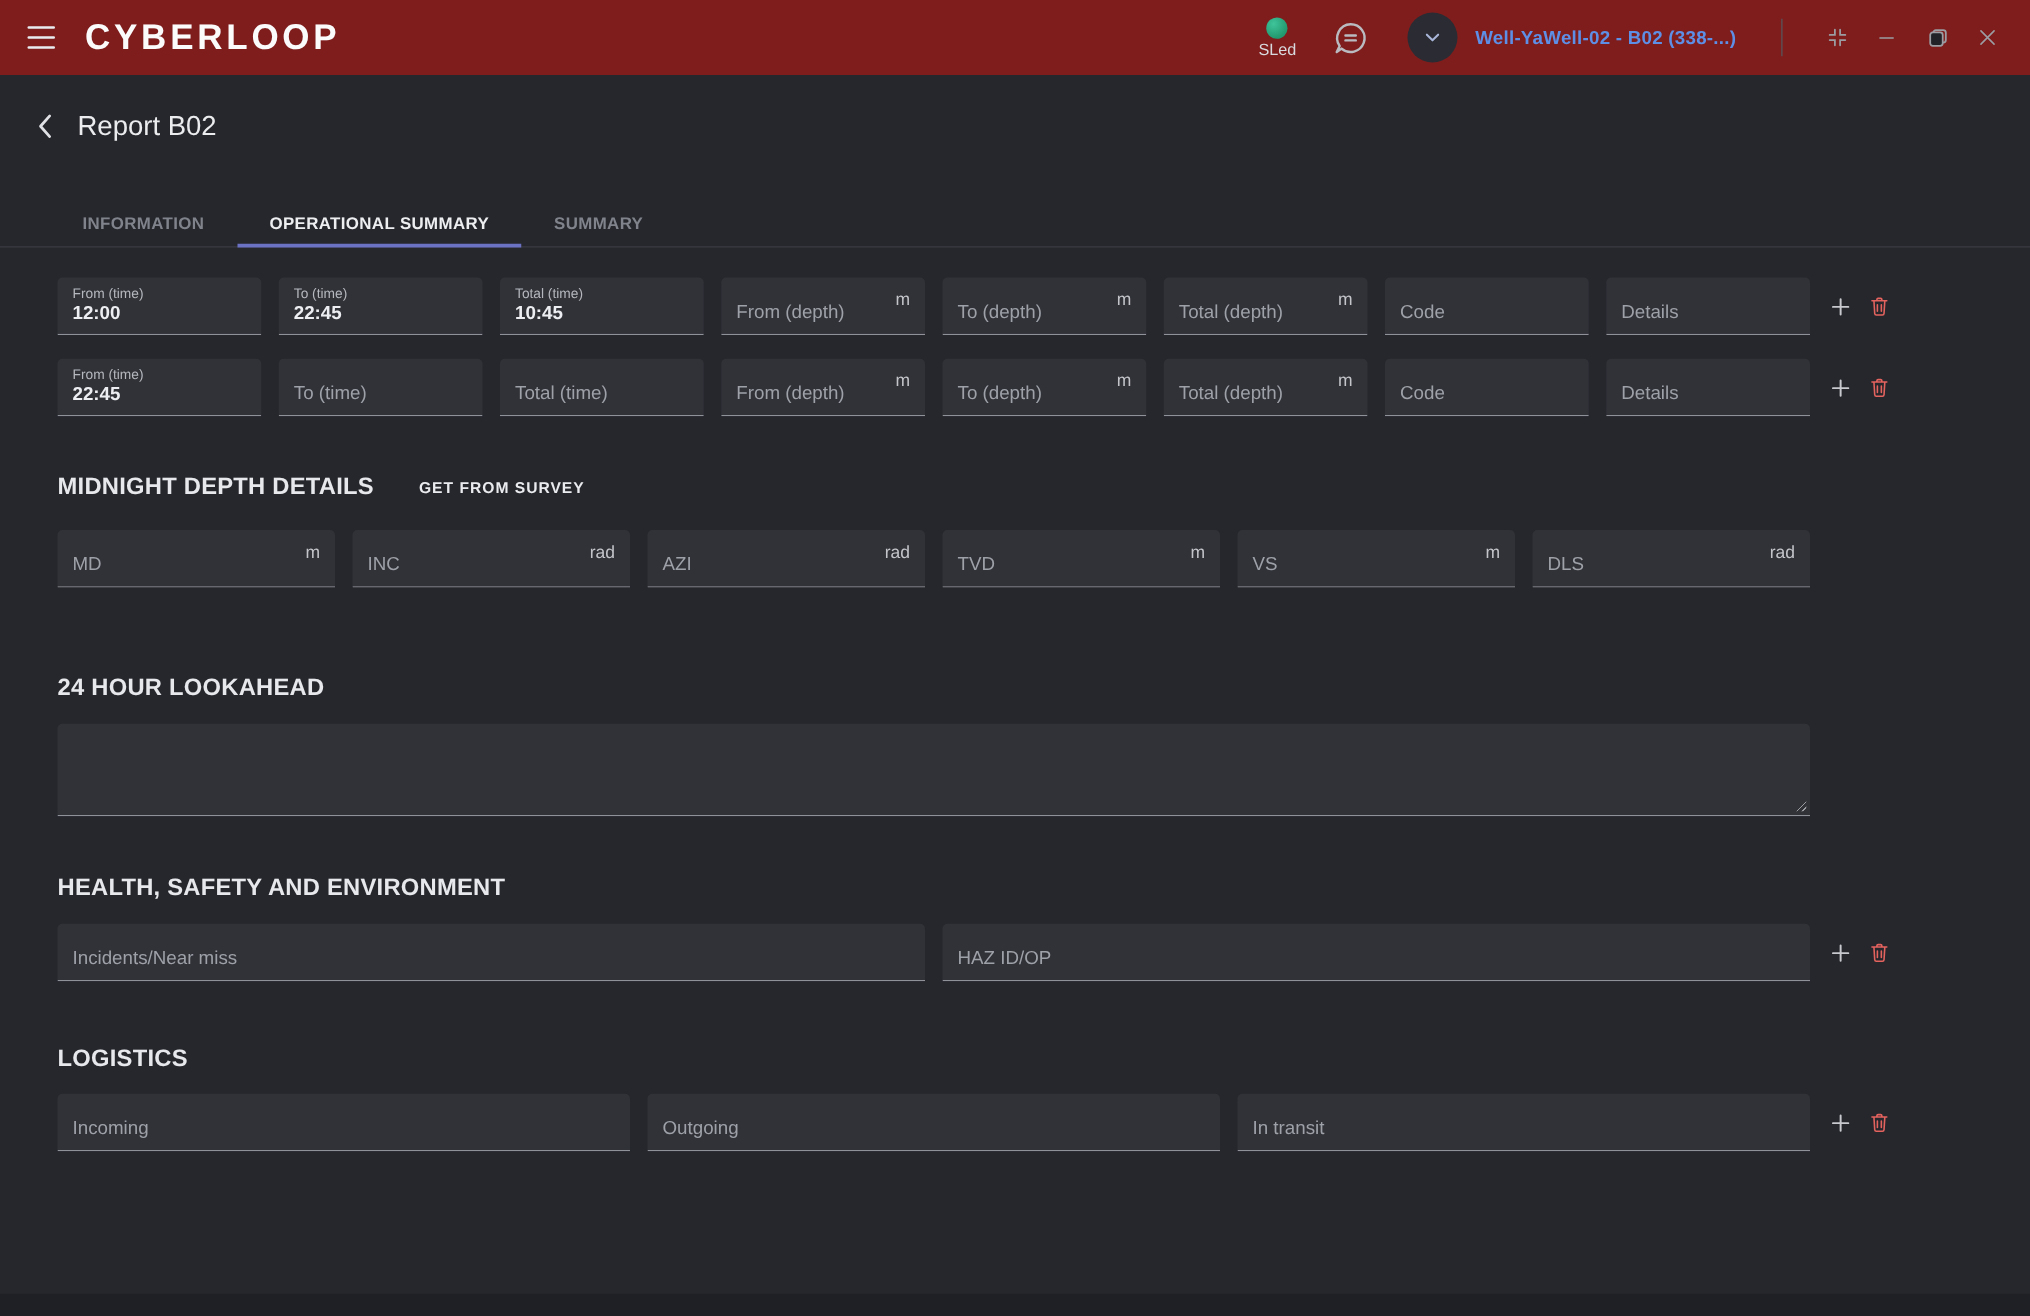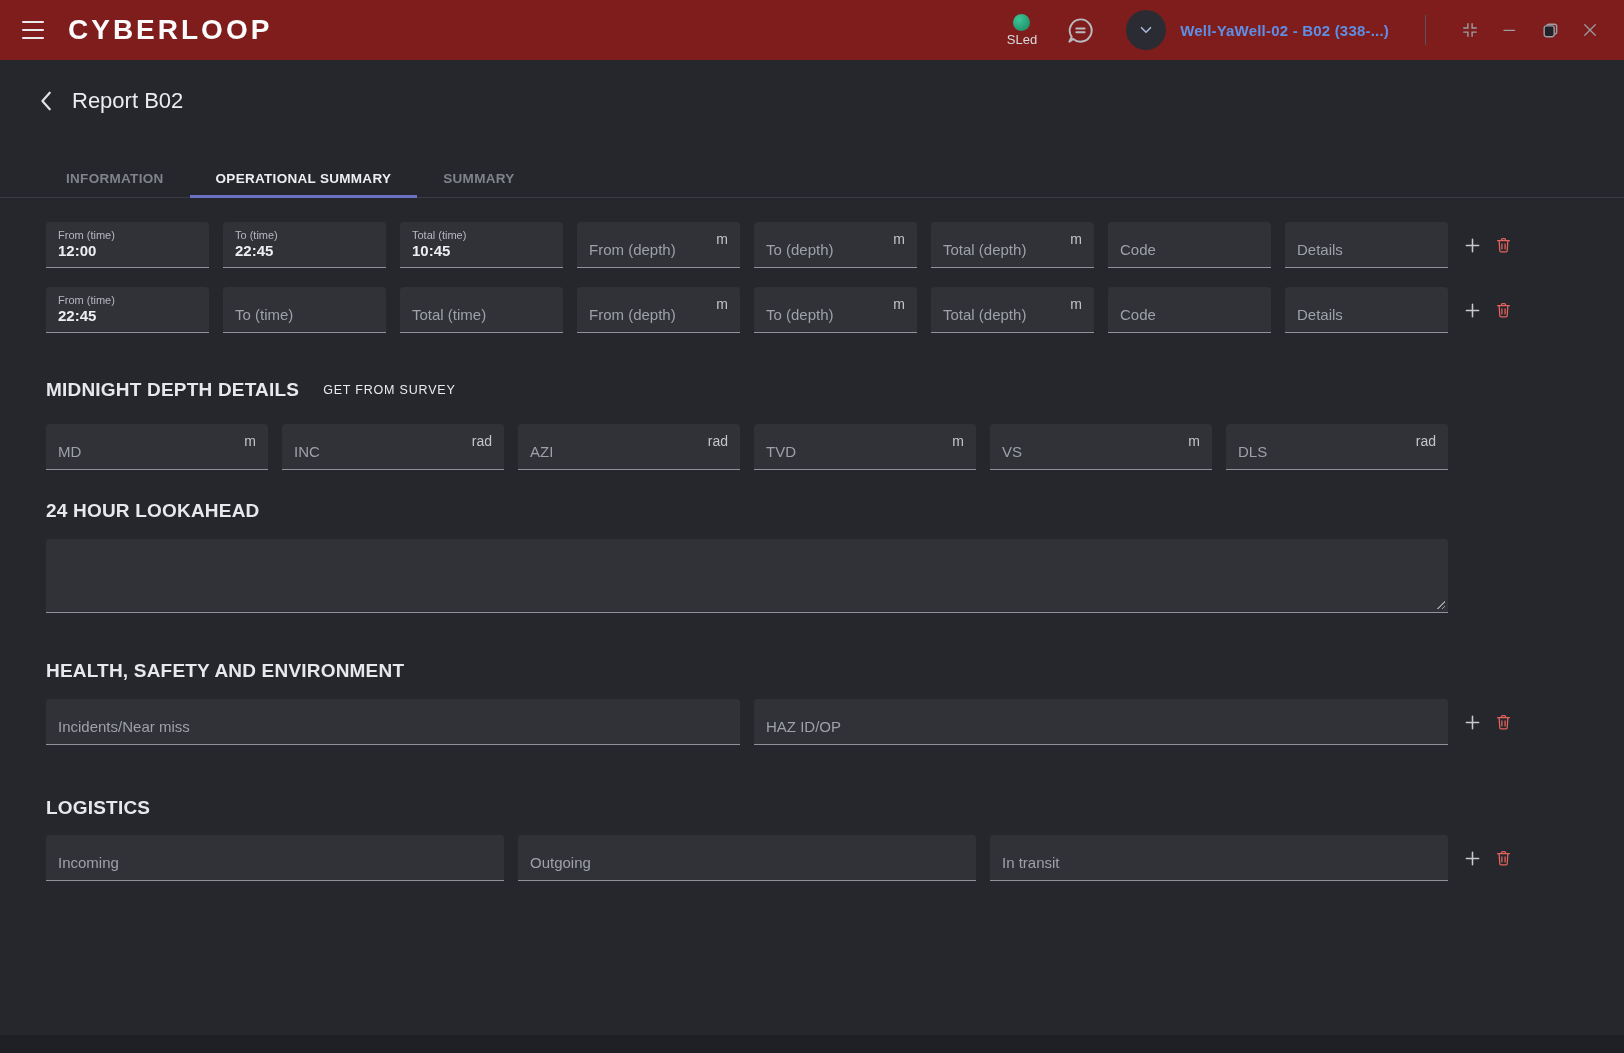--- a/index.html
+++ b/index.html
@@ -27,21 +27,21 @@
   .sled-dot { width:17px; height:17px; border-radius:50%; background:radial-gradient(circle at 35% 30%, #3fc49a, #23996f 70%); }
   .sled-label { font-size:13px; color:#d8dadd; margin-top:1px; }
   .chat-btn { margin-right:30px; cursor:pointer; display:flex; }
   .well-select { display:flex; align-items:center; cursor:pointer; margin-right:28px; }
   .well-chev-circle { width:40px; height:40px; border-radius:50%; background:#2b2c33; display:flex; align-items:center; justify-content:center; margin-right:14px; }
   .well-label { font-size:15px; font-weight:700; color:#5e8fe6; letter-spacing:.2px; }
   .vert-div { width:1px; height:30px; background:#55565c; margin:0 24px 0 8px; }
   .win-btn { width:40px; height:40px; display:flex; align-items:center; justify-content:center; cursor:pointer; }
   
   .page-header { position:relative; height:100px; }
-  .back-title { position:absolute; left:36px; top:28px; display:flex; align-items:center; gap:14px; }
+  .back-title { position:absolute; left:26px; top:28px; display:flex; align-items:center; gap:14px; }
   .back-btn { display:flex; cursor:pointer; }
   .page-title { font-size:22px; font-weight:500; color:#eaecee; }
   .actions { position:absolute; right:99px; top:57px; display:flex; align-items:center; gap:60px; }
   .action-btn { display:flex; align-items:center; gap:10px; font-size:14.5px; font-weight:700; letter-spacing:.4px; color:#e9ebee; cursor:pointer; }
   .action-btn.disabled { color:#5b5d64; cursor:default; }
   
   .tabs { display:flex; padding-left:40px; border-bottom:1px solid #3b3c43; height:38px; }
   .tab {
     position:relative; padding:0 26px; display:flex; align-items:center;
     font-size:13.5px; font-weight:700; letter-spacing:.3px; color:#80838b; cursor:pointer;
@@ -62,21 +62,21 @@
   }
   .f-label { font-size:11px; color:#b5b8be; line-height:12px; }
   .f-value { font-size:15px; font-weight:600; color:#edeef1; line-height:17px; }
   .field.empty { justify-content:flex-end; }
   .f-ph { font-size:15px; color:#9ea1a8; line-height:18px; }
   .f-unit { position:absolute; right:12px; top:9px; font-size:14px; color:#c3c5ca; }
   .mt-row2 { margin-top:19px; }
   .total-time { margin-top:44px; font-size:17px; color:#c5c7cc; letter-spacing:.3px; }
   .section-heading-row { display:flex; align-items:center; }
   .section-heading { font-size:19px; font-weight:600; color:#e6e8eb; letter-spacing:.2px; }
-  .text-btn { margin-left:24px; font-size:12.5px; font-weight:400; letter-spacing:.8px; color:#e9ebee; cursor:pointer; }
+  .text-btn { margin-left:36px; font-size:12.5px; font-weight:700; letter-spacing:.8px; color:#e9ebee; cursor:pointer; }
   .textarea {
     width:1402px; height:74px; background:#313238;
     border-bottom:1px solid #90929a; border-radius:4px 4px 0 0;
     position:relative; cursor:text;
   }
   .textarea::after {
     content:""; position:absolute; right:3px; bottom:3px; width:9px; height:9px;
     background:
       linear-gradient(135deg, transparent 0 54%, #9a9ca1 54% 62%, transparent 62% 78%, #9a9ca1 78% 86%, transparent 86%);
   }
@@ -281,21 +281,21 @@
         <span class="f-unit">m</span>
         <span class="f-ph">VS</span>
       </div>
       <div class="field empty">
         <span class="f-unit">rad</span>
         <span class="f-ph">DLS</span>
       </div>
     </div>
   </div>
 
-  <div class="section-heading" style="margin-top:30px;">24 HOUR LOOKAHEAD</div>
+  <div class="section-heading" style="margin-top:70px;">24 HOUR LOOKAHEAD</div>
   <div class="textarea" style="margin-top:17px;"></div>
 
   <div class="section-heading" style="margin-top:47px;">HEALTH, SAFETY AND ENVIRONMENT</div>
   <div class="row" style="margin-top:17px;">
     <div class="fields">
       <div class="field empty">
         <span class="f-ph">Incidents/Near miss</span>
       </div>
       <div class="field empty">
         <span class="f-ph">HAZ ID/OP</span>

